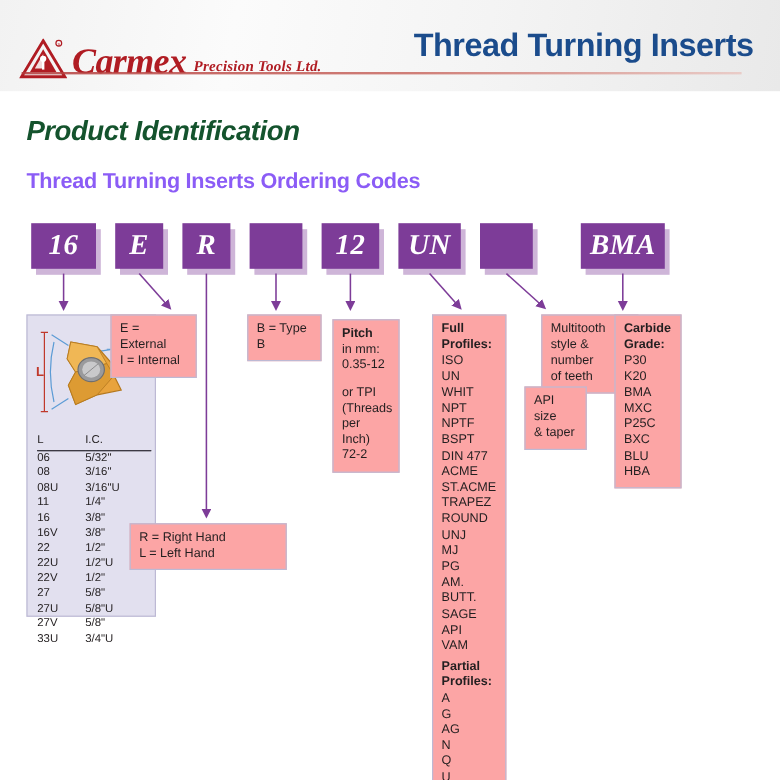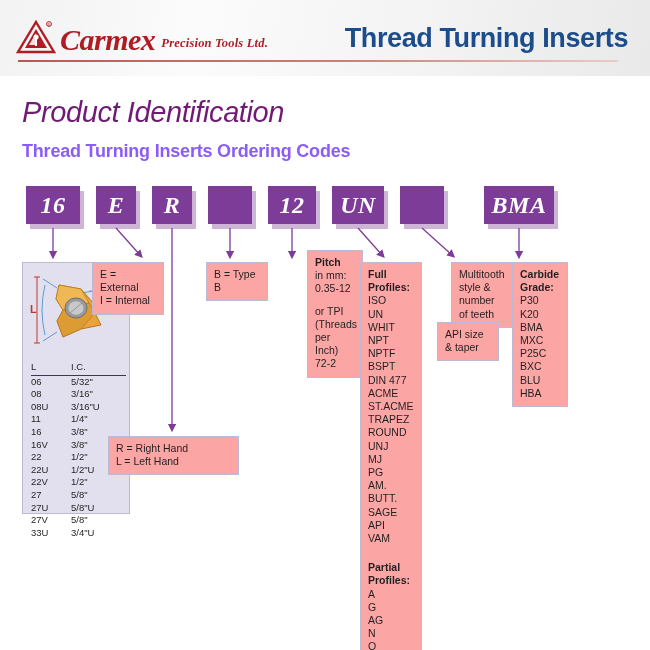--- a/index.html
+++ b/index.html
@@ -14,43 +14,43 @@
   
   #header{
     position:absolute;left:0;top:0;width:650px;height:76px;
     background:linear-gradient(100deg,#f2f2f2 0%,#fbfbfb 30%,#f4f4f4 62%,#e9e9e9 100%);
   }
   #header-rule{
     position:absolute;left:18px;top:60px;width:600px;height:2px;
     background:linear-gradient(90deg,#b33a3a 0%,#c96a62 55%,#e9c7c2 100%);
     opacity:.85;
   }
-  #logo-wrap{position:absolute;left:16px;top:20px;display:flex;align-items:flex-end;justify-content:flex-end;}
+  #logo-wrap{position:absolute;left:16px;top:32px;display:flex;align-items:flex-end;justify-content:flex-end;}
   #logo-mark{position:relative;width:40px;height:34px;margin-right:4px;}
   #logo-text{
     font-family:"Liberation Serif", serif;
     font-style:italic;font-weight:bold;font-size:30px;line-height:28px;
     color:#b01c23;letter-spacing:-.5px;
   }
   #logo-sub{
     font-family:"Liberation Serif", serif;
     font-style:italic;font-weight:bold;font-size:12.5px;
     color:#b01c23;margin-left:6px;padding-bottom:3px;letter-spacing:.2px;margin-top:12px;
   }
   #header-title{
     position:absolute;right:22px;top:23px;
     font-size:27px;font-weight:bold;color:#1b4c8c;
     letter-spacing:-.4px;white-space:nowrap;
   }
 
   
   #title-main{
     position:absolute;left:22px;top:96px;
-    font-size:29px;font-weight:normal;font-style:italic;
-    color:#701a75;letter-spacing:-.4px;
+    font-size:23px;font-weight:bold;font-style:italic;
+    color:#14532d;letter-spacing:-.4px;
   }
   #title-sub{
     position:absolute;left:22px;top:141px;
     font-size:18px;font-weight:bold;color:#8b5cf6;letter-spacing:-.2px;
   }
 
   
   .code-box{
     position:absolute;top:186px;height:38px;
     background:#7d3c98;
@@ -265,21 +265,21 @@
 
 <div class="callout" style="left:206px;top:262px;width:62px;">
   <span class="lst">B = Type B</span>
 </div>
 
 <div class="callout" style="left:108px;top:436px;width:131px;">
   <span class="lst">R = Right Hand</span>
   <span class="lst">L = Left Hand</span>
 </div>
 
-<div class="callout" style="left:277px;top:250px;width:56px;margin-left:30px;">
+<div class="callout" style="left:277px;top:266px;width:56px;">
   <span class="cl-head">Pitch</span>
   <span class="lst">in mm:</span>
   <span class="lst">0.35-12</span>
   <span class="gap"></span>
   <span class="lst">or TPI</span>
   <span class="lst">(Threads</span>
   <span class="lst">per Inch)</span>
   <span class="lst">72-2</span>
 </div>
 
@@ -299,40 +299,40 @@
       <span class="lst">TRAPEZ</span>
       <span class="lst">ROUND</span>
       <span class="lst">UNJ</span>
       <span class="lst">MJ</span>
       <span class="lst">PG</span>
       <span class="lst">AM. BUTT.</span>
       <span class="lst">SAGE</span>
       <span class="lst">API</span>
       <span class="lst">VAM</span>
     </div>
-  <span class="cl-head" style="margin-top:16px;">Partial</span>
+  <span class="cl-head" style="margin-top:4px;">Partial</span>
   <span class="cl-head">Profiles:</span>
   <div id="partial-list">
       <span class="lst">A</span>
       <span class="lst">G</span>
       <span class="lst">AG</span>
       <span class="lst">N</span>
       <span class="lst">Q</span>
       <span class="lst">U</span>
     </div>
 </div>
 
 <div class="callout" style="left:451px;top:262px;width:81px;">
   <span class="lst">Multitooth</span>
   <span class="lst">style &amp;</span>
   <span class="lst">number</span>
   <span class="lst">of teeth</span>
 </div>
 
-<div class="callout" style="left:437px;top:322px;width:62px;">
+<div class="callout" style="left:437px;top:322px;width:52px;">
   <span class="lst">API size</span>
   <span class="lst">&amp; taper</span>
 </div>
 
 <div class="callout" style="left:512px;top:262px;width:56px;">
   <span class="cl-head">Carbide</span>
   <span class="cl-head">Grade:</span>
   <div id="carbide-list">
       <span class="lst">P30</span>
       <span class="lst">K20</span>

